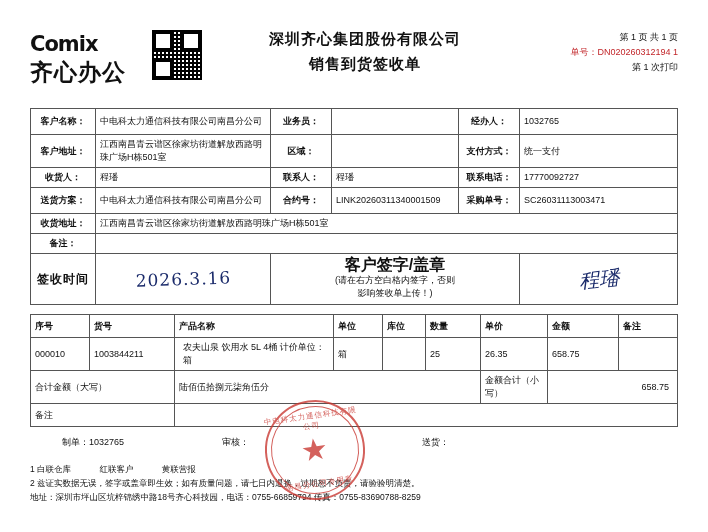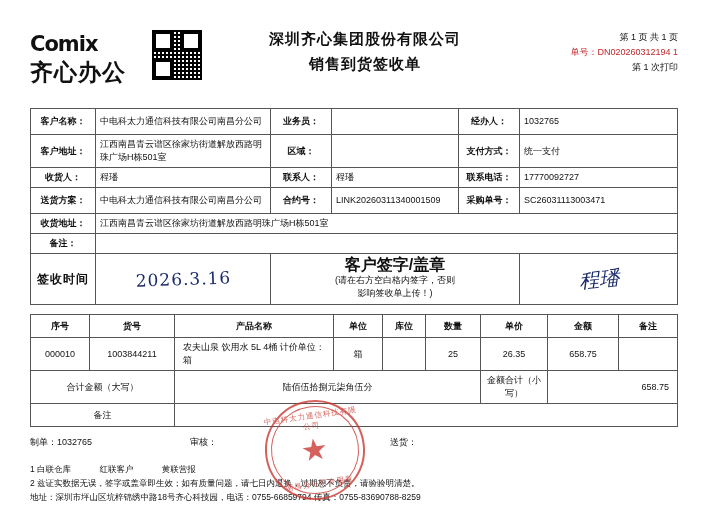--- a/index.html
+++ b/index.html
@@ -118,21 +118,21 @@
     color:#1b2b6b;
     text-align:center;
     font-style:italic;
     transform:rotate(-6deg);
   }
   
   .items{margin-top:9px;}
   .items td{
     border:1px solid #555;
     padding:3px 4px;
-    text-align:center;
+    text-align:left;
     line-height:13px;
     height:16px;
   }
   .items .hd{font-weight:bold;}
   .items .name{text-align:left;padding-left:8px;}
   .items .right{text-align:right;padding-right:8px;}
   .col-no{width:50px;}
   .col-code{width:76px;}
   .col-unit{width:40px;}
   .col-loc{width:34px;}
@@ -142,21 +142,21 @@
   .col-rem{width:50px;}
   
   .foot{
     margin-top:9px;
     display:flex;
     font-size:9px;
     position:relative;
     height:26px;
   }
   .foot div{white-space:nowrap;}
-  .f1{width:160px;}
+  .f1{width:160px;margin-left:32px;}
   .f2{width:200px;}
   .f3{width:140px;}
   .notes{
     font-size:8.5px;
     line-height:14px;
   }
   .notes .n1 span{margin-right:26px;}
   
   .stamp{
     position:absolute;

